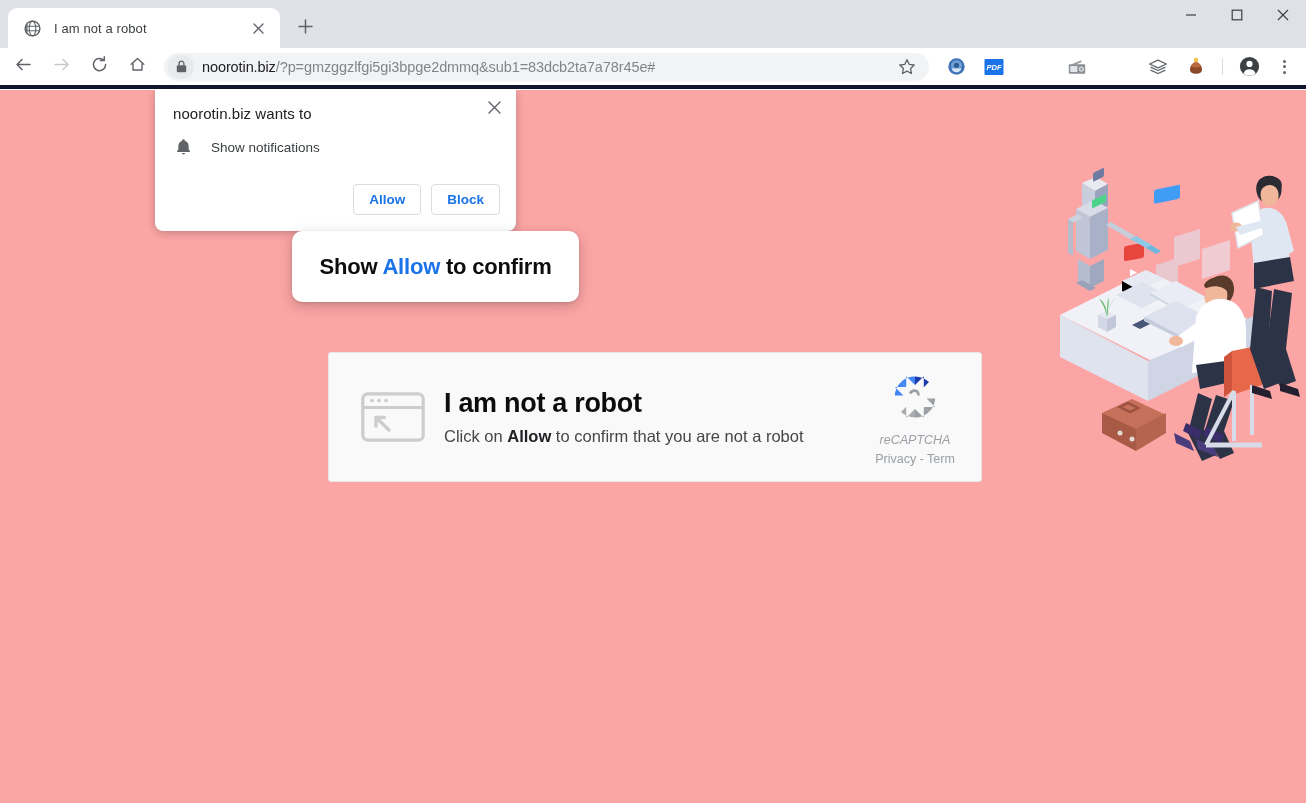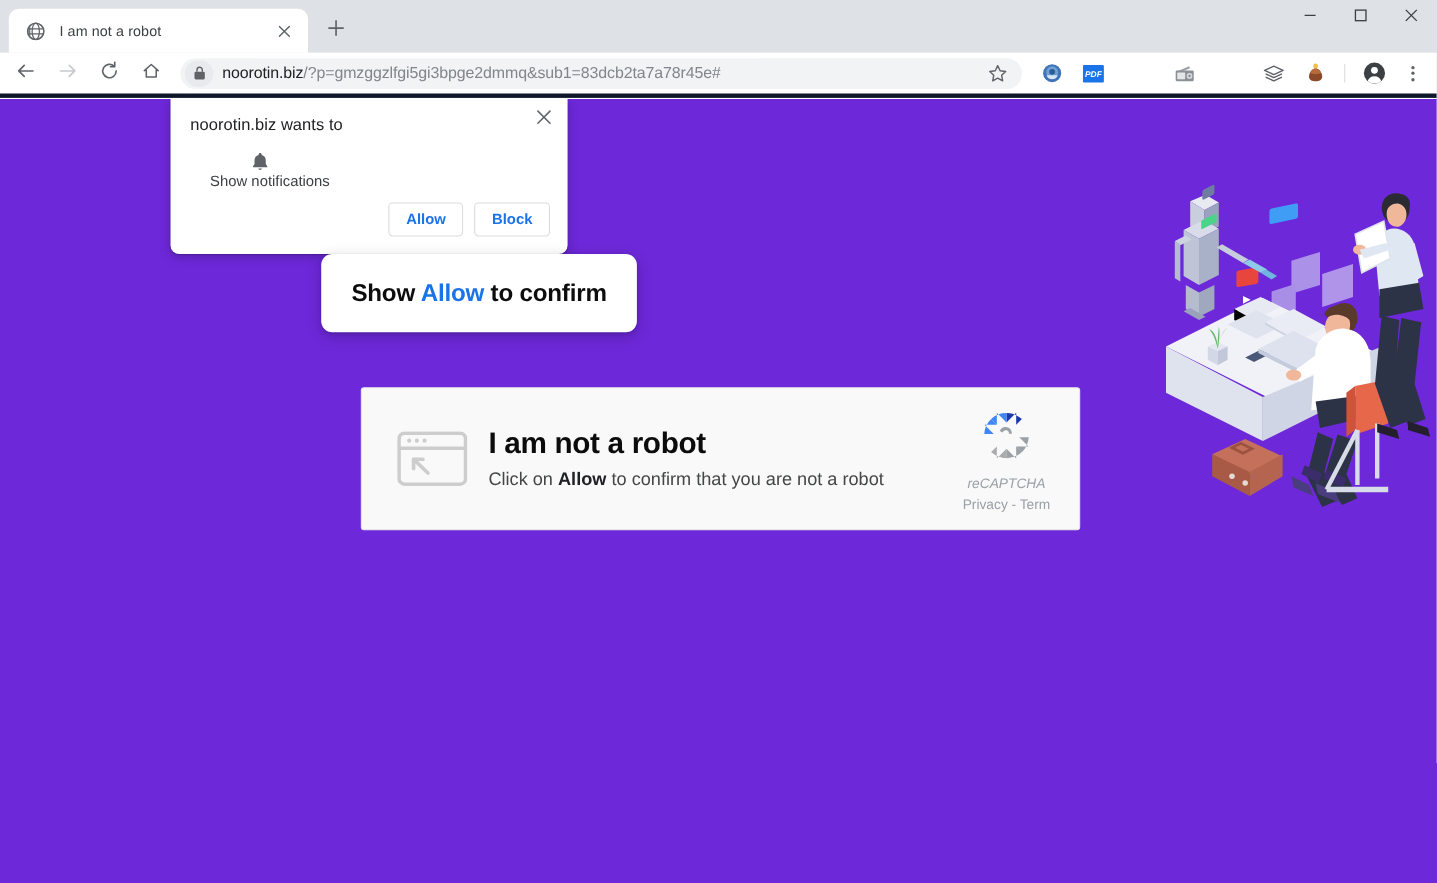--- a/index.html
+++ b/index.html
@@ -120,21 +120,21 @@
     width: 28px; height: 28px; margin: 0 8px 0 2px;
     display: flex; flex-direction: column; align-items: center; justify-content: center;
     gap: 2.5px; flex: 0 0 28px;
   }
   .menu-dots i { width: 3px; height: 3px; border-radius: 50%; background: #5f6368; display: block; }
 
   
   .page {
     position: absolute; left: 0; top: 90px;
     width: 1306px; height: 713px;
-    background: #6d28d9;
+    background: #fca5a5;
     overflow: hidden;
   }
 
   
   .perm {
     position: absolute; left: 155px; top: 0px;
     width: 361px; height: 141px;
     background: #ffffff;
     border-radius: 0 0 8px 8px;
     box-shadow: 0 2px 10px rgba(0,0,0,.22), 0 0 1px rgba(0,0,0,.18);
@@ -144,21 +144,21 @@
     font-size: 15px; color: #202124; letter-spacing: .05px;
   }
   .perm-close {
     position: absolute; right: 8px; top: 5px;
     width: 28px; height: 28px;
     display: flex; align-items: center; justify-content: center;
     border-radius: 50%;
   }
   .perm-row {
     position: absolute; left: 18px; top: 47px;
-    display: flex; align-items: center; flex-direction: column;
+    display: flex; align-items: center;
   }
   .perm-row .bell { width: 20px; height: 20px; display: flex; align-items: center; justify-content: center; }
   .perm-row span.lbl {
     margin-left: 18px;
     font-size: 13.5px; color: #3c4043;
   }
   .perm-actions {
     position: absolute; right: 16px; bottom: 16px;
     display: flex; gap: 10px;
   }

